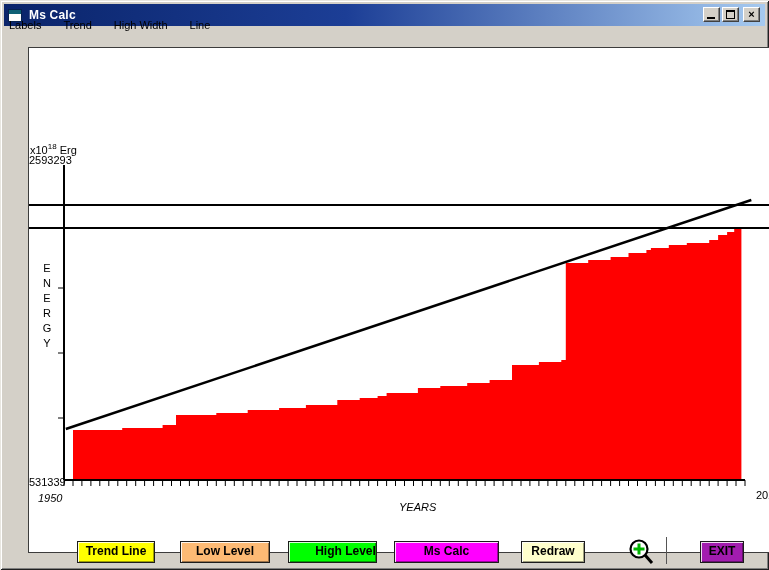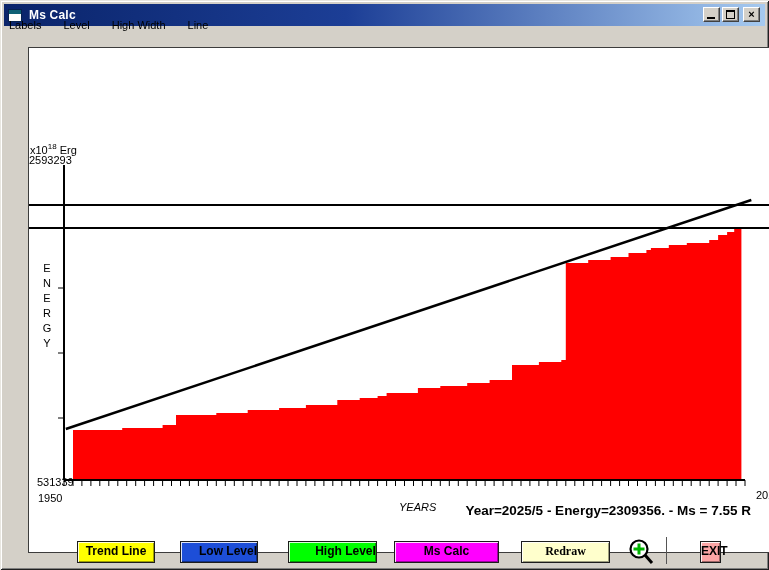--- a/index.html
+++ b/index.html
@@ -30,22 +30,22 @@
   
   .menubar { position:absolute; left:8px; top:15px; height:18px; display:flex; align-items:flex-end; }
   .menu-item { font-size:11px; color:#000; padding:2px 1px; margin-right:20px; cursor:default; }
   
   .picturebox { position:absolute; left:9px; top:47px; width:748px; height:506px;
                 background:#ffffff; border:1px solid #3c3c3c;margin-left:19px; }
   .pb-label { position:absolute; font-size:11px; color:#000; white-space:nowrap; }
   .y-unit { left:1px; top:94px; }
   .y-unit sup { font-size:8px; vertical-align:super; }
   .y-top { left:0px; top:106px; }
-  .y-bottom { left:8px; top:428px; }
-  .x-left { left:9px; top:444px; }
+  .y-bottom { left:0px; top:428px; }
+  .x-left { left:9px; top:444px;font-style:italic; }
   .x-right { left:727px; top:441px;text-align:right; }
   .x-title { left:370px; top:453px;font-style:italic; }
   .y-title { left:12px; top:214px; writing-mode:vertical-lr; text-orientation:upright;
              letter-spacing:3px; font-size:11px; }
   .status-text { position:absolute; right:24px; top:455px; font-size:13.5px; font-weight:bold;
                  color:#000; white-space:nowrap; }
   #chart-svg { position:absolute; left:0; top:0; width:746px; height:488px; }
   
   .toolbar { position:absolute; left:0; top:537px; width:769px; height:29px;margin-left:30px; }
   .tb-btn { position:absolute; top:4px; height:22px; border:1px solid #1c1c1c;
@@ -73,37 +73,36 @@
           <span class="glyph-max"></span>
         </div>
       <div class="winbtn close">
           <span class="glyph-close">×</span>
         </div>
     </div>
   </div>
 
   <div class="menubar" id="menubar">
       <div class="menu-item">Labels</div>
-      <div class="menu-item">Level</div>
+      <div class="menu-item">Trend</div>
       <div class="menu-item">High Width</div>
       <div class="menu-item">Line</div>
     </div>
 
   <div class="picturebox">
     <div class="pb-label y-unit">
       <span>x10</span><sup>18</sup>
       <span>Erg</span>
     </div>
     <div class="pb-label y-top">2593293</div>
     <div class="pb-label y-bottom">531339</div>
     <div class="pb-label y-title">ENERGY</div>
     <div class="pb-label x-left">1950</div>
     <div class="pb-label x-right">2026</div>
     <div class="pb-label x-title">YEARS</div>
-    <div class="status-text">Year=2025/5 - Energy=2309356. - Ms = 7.55 R</div>
     <svg id="chart-svg" viewBox="0 0 746 488">
         <path d="M44.0,432 L44.0,382.0 L93.2,382.0 L93.2,380.0 L133.6,380.0 L133.6,377.0 L147.0,377.0 L147.0,367.0 L187.3,367.0 L187.3,365.0 L218.7,365.0 L218.7,362.0 L250.1,362.0 L250.1,360.0 L276.9,360.0 L276.9,357.0 L308.3,357.0 L308.3,352.0 L330.7,352.0 L330.7,350.0 L348.6,350.0 L348.6,348.0 L357.6,348.0 L357.6,345.0 L388.9,345.0 L388.9,340.0 L411.3,340.0 L411.3,338.0 L438.2,338.0 L438.2,335.0 L460.6,335.0 L460.6,332.0 L483.0,332.0 L483.0,317.0 L509.9,317.0 L509.9,314.0 L532.3,314.0 L532.3,312.0 L536.8,312.0 L536.8,215.0 L559.2,215.0 L559.2,212.0 L581.6,212.0 L581.6,209.0 L599.5,209.0 L599.5,205.0 L617.4,205.0 L617.4,202.0 L621.9,202.0 L621.9,200.0 L639.8,200.0 L639.8,197.0 L657.8,197.0 L657.8,195.0 L680.2,195.0 L680.2,192.0 L689.1,192.0 L689.1,187.0 L698.1,187.0 L698.1,184.0 L705.2,184.0 L705.2,180.0 L712.4,180.0 L712.4,432 Z" fill="#ff0000" stroke="none"></path>
         <line x1="0" y1="157.0" x2="746" y2="157.0" stroke="#000000" stroke-width="2"></line>
         <line x1="0" y1="180.0" x2="746" y2="180.0" stroke="#000000" stroke-width="2"></line>
         <line x1="36.8" y1="381.0" x2="722.3" y2="152.0" stroke="#000000" stroke-width="2.5"></line>
         <line x1="35" y1="117" x2="35" y2="432" stroke="#000" stroke-width="2"></line>
         <line x1="35" y1="432" x2="716" y2="432" stroke="#000" stroke-width="2"></line>
         <line x1="35.0" y1="432" x2="35.0" y2="438" stroke="#000" stroke-width="1"></line>
         <line x1="44.0" y1="432" x2="44.0" y2="438" stroke="#000" stroke-width="1"></line>
         <line x1="52.9" y1="432" x2="52.9" y2="438" stroke="#000" stroke-width="1"></line>
@@ -191,20 +190,20 @@
     <div class="zoom-btn">
       <svg width="34" height="28" viewBox="0 0 34 28">
         <circle cx="14" cy="11" r="8.5" fill="#ffffff" stroke="#000000" stroke-width="2.2"></circle>
         <rect x="12.5" y="5.5" width="3" height="11" fill="#00b400"></rect>
         <rect x="8.5" y="9.5" width="11" height="3" fill="#00b400"></rect>
         <line x1="20" y1="17" x2="27" y2="25" stroke="#000000" stroke-width="3"></line>
       </svg>
     </div>
     <div class="tb-sep"></div>
   <div class="tb-btn" style="left: 47px; width: 78px; background: rgb(255, 255, 0);">Trend Line</div>
-      <div class="tb-btn" style="left: 150px; width: 78px; background: #1d4ed8; text-align: right;">Low Level</div>
+      <div class="tb-btn" style="left: 150px; width: 90px; background: #fdba74;">Low Level</div>
       <div class="tb-btn" style="left: 258px; width: 89px; background: rgb(0, 255, 0); padding-left: 26px;">High Level</div>
       <div class="tb-btn" style="left: 364px; width: 105px; background: rgb(255, 0, 255);">Ms Calc</div>
-      <div class="tb-btn" style="left: 491px; width: 89px; background: rgb(255, 255, 204); font-family: Liberation Serif, serif;">Redraw</div>
-      <div class="tb-btn" style="left: 670px; width: 21px; background: #fca5a5;">EXIT</div>
+      <div class="tb-btn" style="left: 491px; width: 64px; background: rgb(255, 255, 204);">Redraw</div>
+      <div class="tb-btn" style="left: 670px; width: 44px; background: #a21caf;">EXIT</div>
     </div>
 
 </div>
 
 </body></html>

